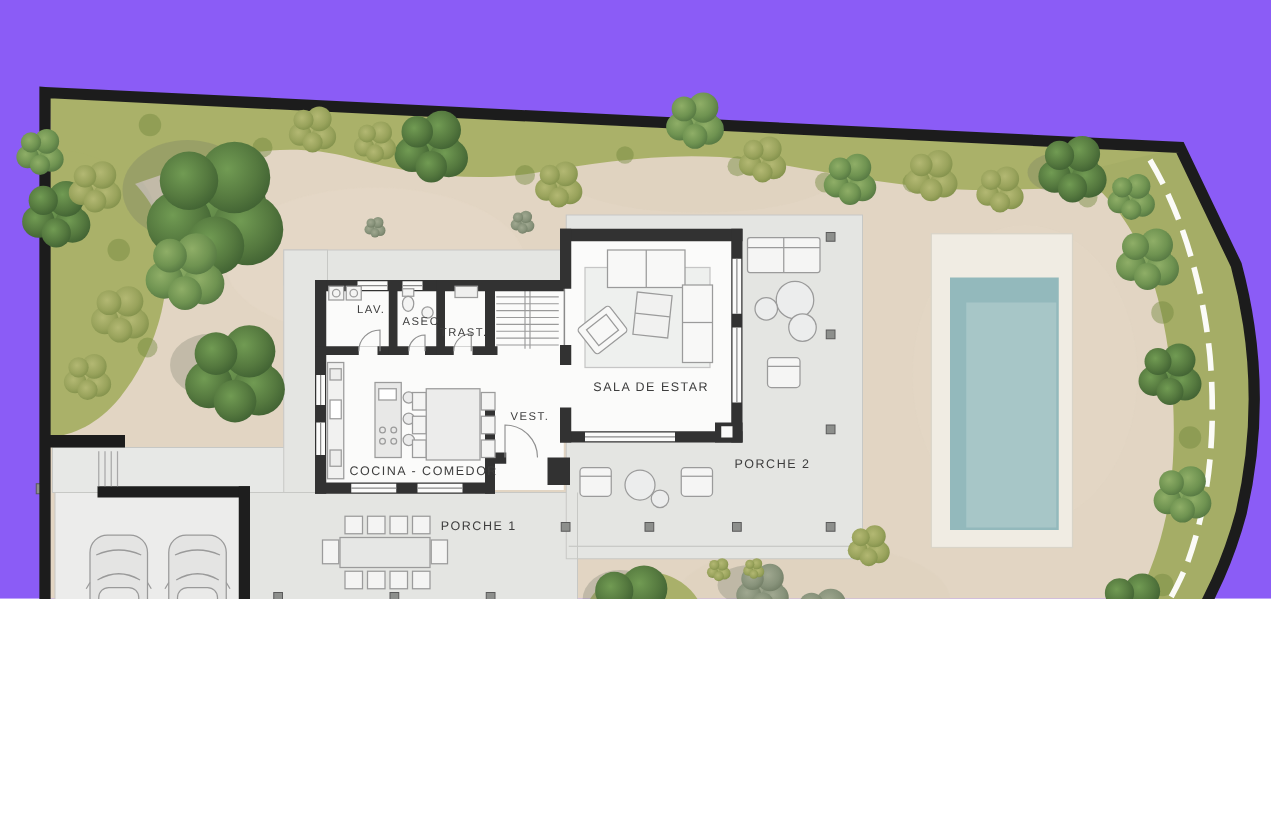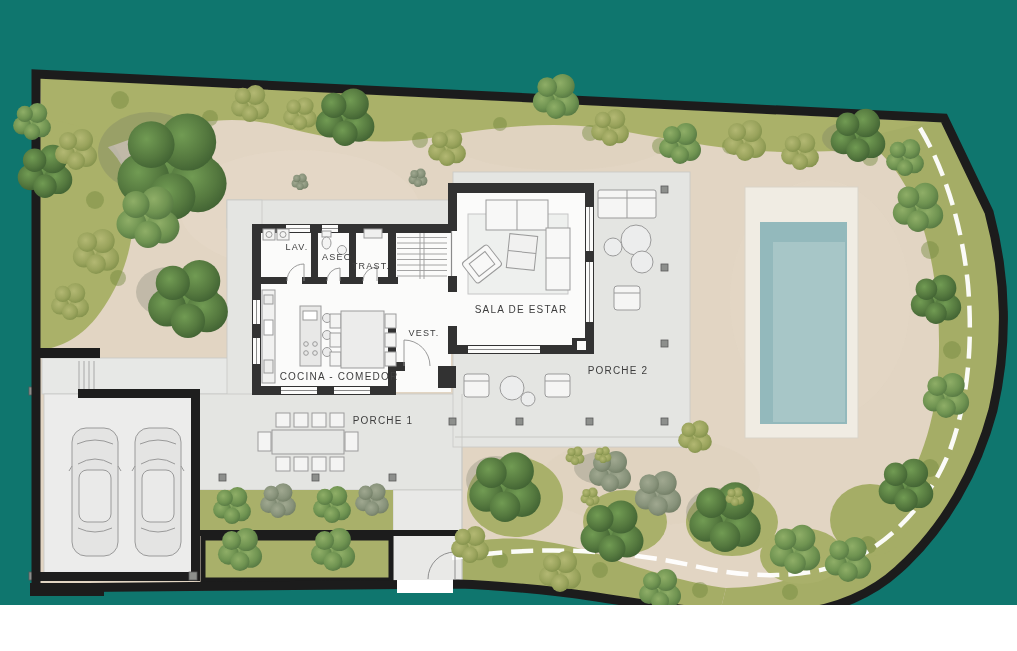--- a/index.html
+++ b/index.html
@@ -1,16 +1,16 @@
 <!DOCTYPE html>
 <html><head>
 <meta charset="utf-8">
 <style>
   html,body{margin:0;padding:0;background:#ffffff;}
-  .canvas{position:relative;width:1017px;height:605px;background:#0f766e;overflow:hidden;
+  .canvas{position:relative;width:1017px;height:479px;background:#8b5cf6;overflow:hidden;
           font-family:"Liberation Sans", sans-serif;}
   svg{display:block}
   .room-label{fill:#3d3d3d;letter-spacing:1.2px;font-family:"Liberation Sans",sans-serif;}
   .lbl-s{font-size:9px;}
   .lbl-m{font-size:10px;}
 </style>
 </head>
 <body>
 
 <div class="canvas">

